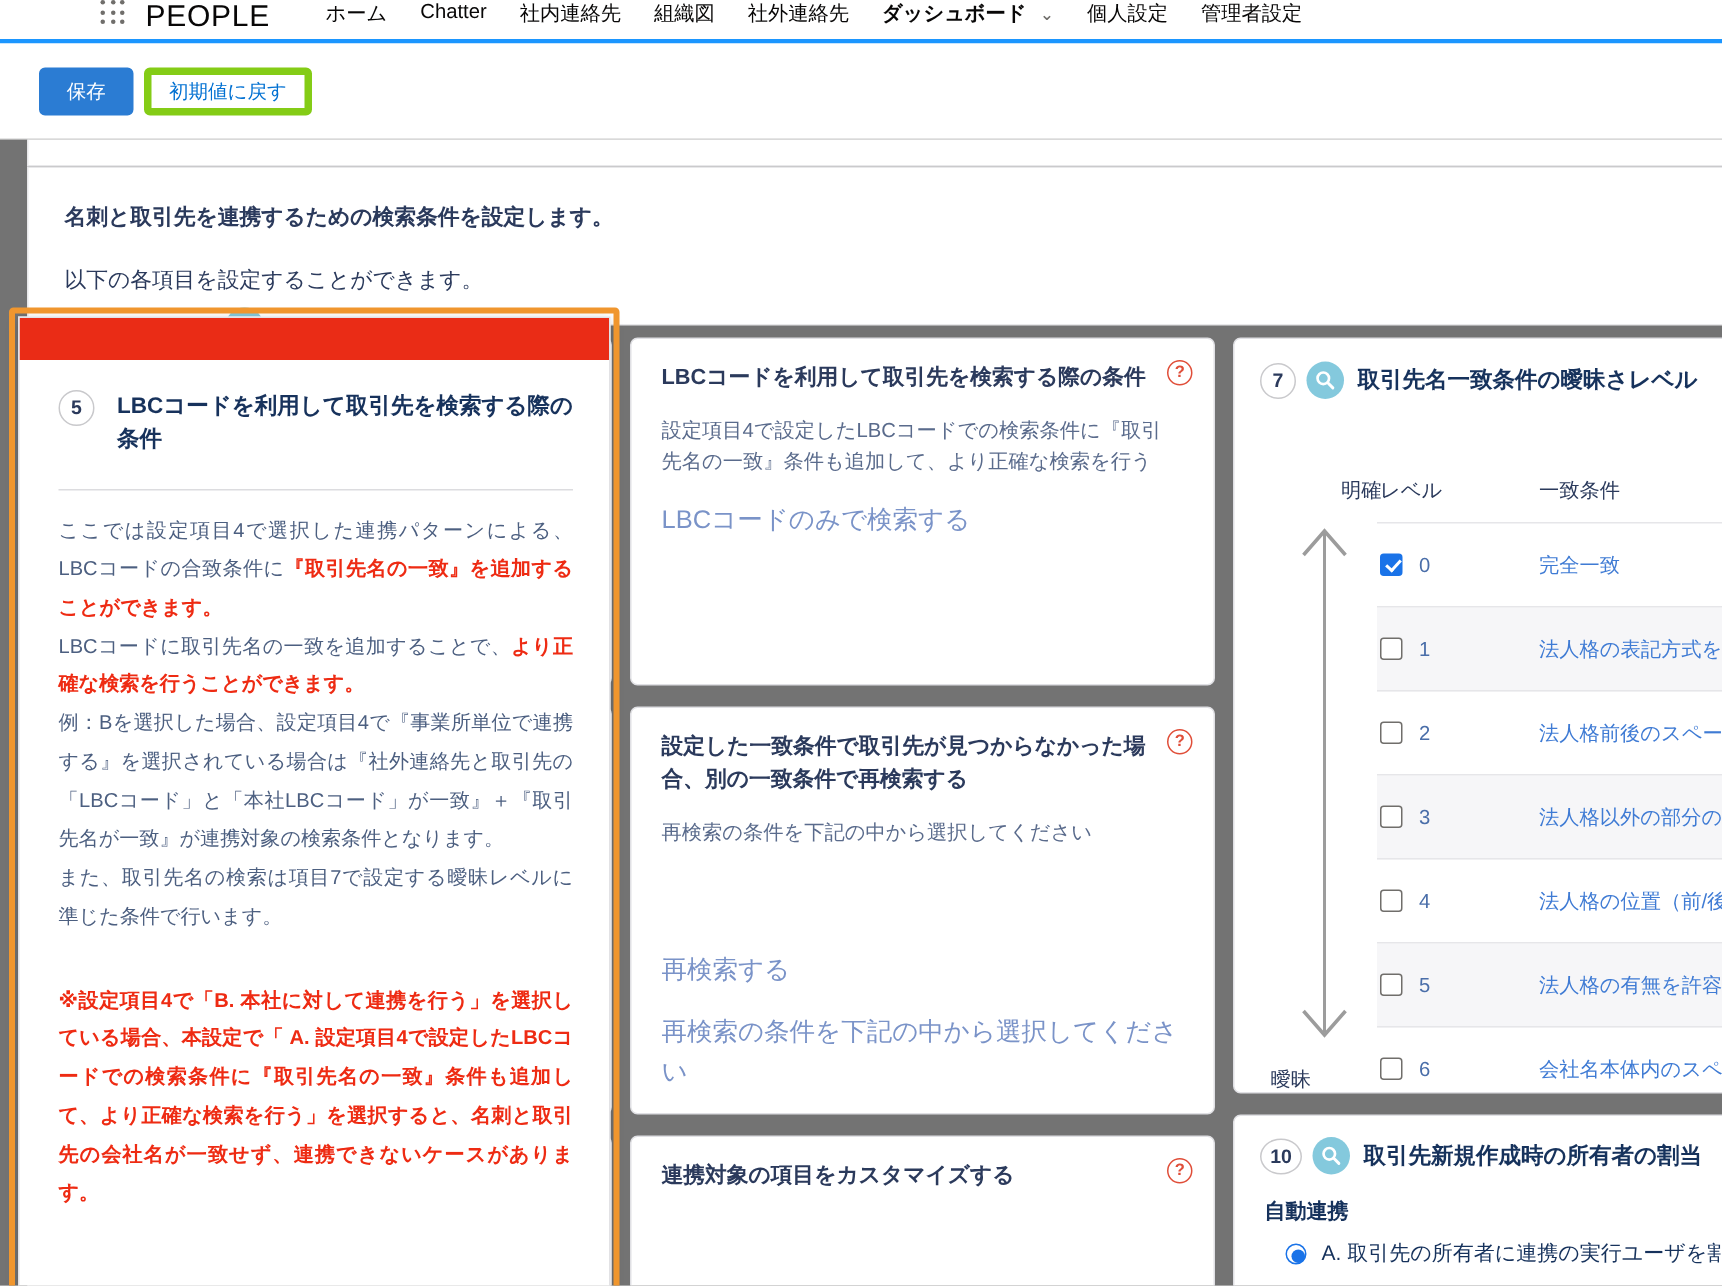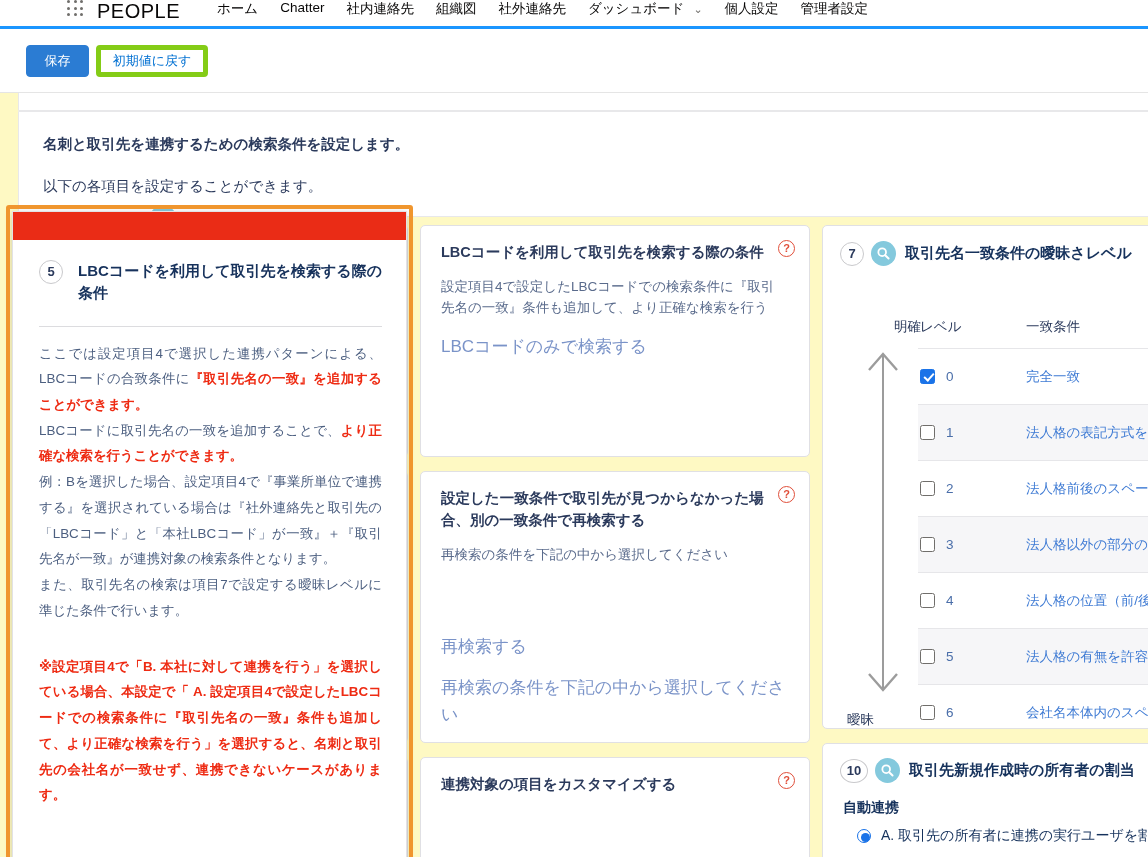--- a/index.html
+++ b/index.html
@@ -31,21 +31,21 @@
   }
   .waffle i { display:block; width:3px; height:3px; border-radius:50%; background:#706e6b; }
   .brand {
     font-size: 20px; letter-spacing: .5px; color: #080707;
     font-weight: 400; margin-right: 26px; white-space: nowrap;
   }
   .nav-item {
     font-size: 13.5px; color: #080707; white-space: nowrap;
     padding: 0 11px; cursor: pointer;
   }
-  .nav-item.caret { display:flex; align-items:center; gap:9px; }
+  .nav-item.caret { display:flex; align-items:center; gap:9px;font-weight:bold; }
   .caret-gl { font-size: 11px; color:#706e6b; }
 
   
   #nav-underline {
     position:absolute; left:0; top:26px; width:1148px; height:3px;
     background:#1b96ff;
   }
 
   
   #action-bar {
@@ -61,21 +61,21 @@
   #btn-reset {
     position:absolute; left:96px; top:16px;
     width:112px; height:32px;
     background:#ffffff; border:5px solid #84cc16; border-radius:4px;
     color:#0070d2; font-size:13px; cursor:pointer;
   }
 
   
   #page-body {
     position:absolute; left:0; top:93px; width:1148px; height:764px;
-    background:#fef9c3; overflow:hidden;
+    background:#737373; overflow:hidden;
   }
 
   
   #settings-head {
     position:absolute; left:18px; top:-14px; width:1218px; height:32px;
     background:#ffffff; border:1px solid #e8e8ea; border-radius:4px 4px 0 0;
     overflow:hidden;
   }
 
   

